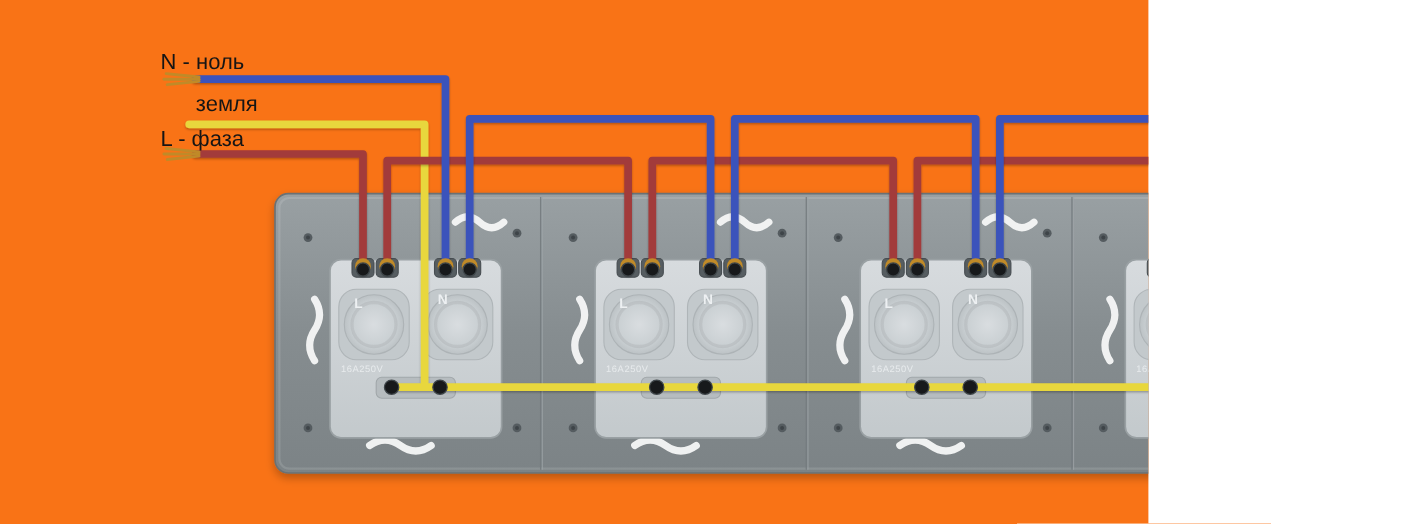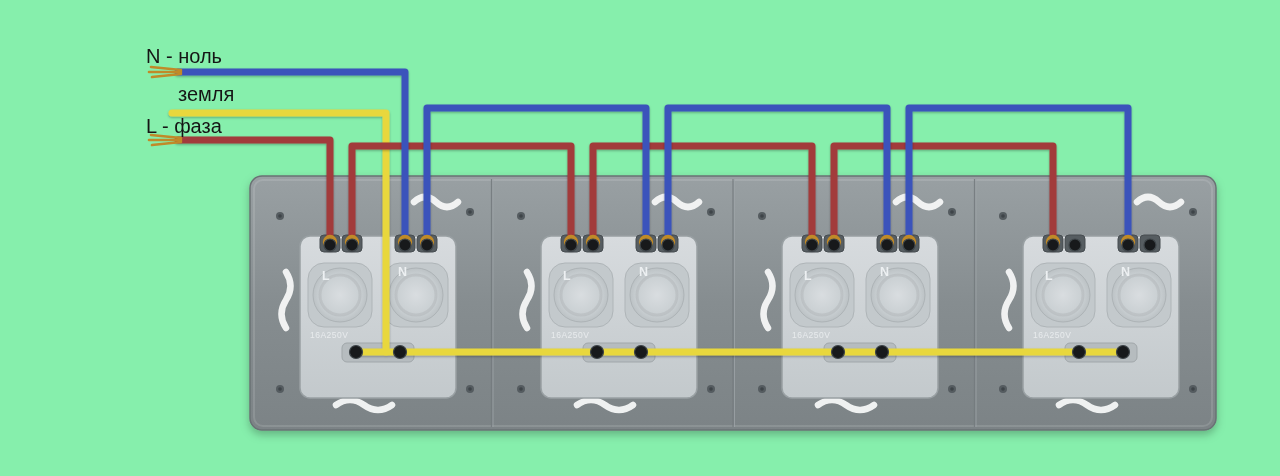--- a/index.html
+++ b/index.html
@@ -1,17 +1,17 @@
 <!DOCTYPE html>
 <html style="--wire-neutral: #3a53bb; --wire-phase: #a23a3a; --wire-ground: #e8d73c; --copper: #c08a28; --panel-body: #878e91; --panel-border: #6a7174; --module-plate: #cdd2d5; --screw: #17191b; --decor-slot: #f5f7f7; --decor-hole: #555c60; --label-text: #151515; --socket-text: #edf0f2;"><head>
 <meta charset="utf-8">
 <style>
   * { box-sizing: border-box; }
   body { margin: 0; background: #ffffff; font-family: "Liberation Sans", sans-serif; }
-  .stage { position: relative; width: 1280px; height: 476px; background: #86efac; overflow: hidden; }
+  .stage { position: relative; width: 1044px; height: 476px; background: #f97316; overflow: hidden; }
   svg { display: block; }
   text { font-family: "Liberation Sans", sans-serif; }
 
   .legend-text   { fill: var(--label-text, #151515); font-size: 20px; }
   .socket-label  { fill: var(--socket-text, #edf0f2); font-size: 12.5px; font-weight: bold; }
   .socket-rating { fill: var(--socket-text, #edf0f2); font-size: 8.5px; letter-spacing: .5px; opacity: .85; }
 
   .panel      { fill: url(#gPanel); stroke: var(--panel-border, #6a7174); stroke-width: 1.5; }
   .bezel      { fill: none; stroke: rgba(255,255,255,.12); stroke-width: 2; }
   .seam-dark  { stroke: #747b7e; stroke-width: 1.2; fill: none; opacity: .9; }

